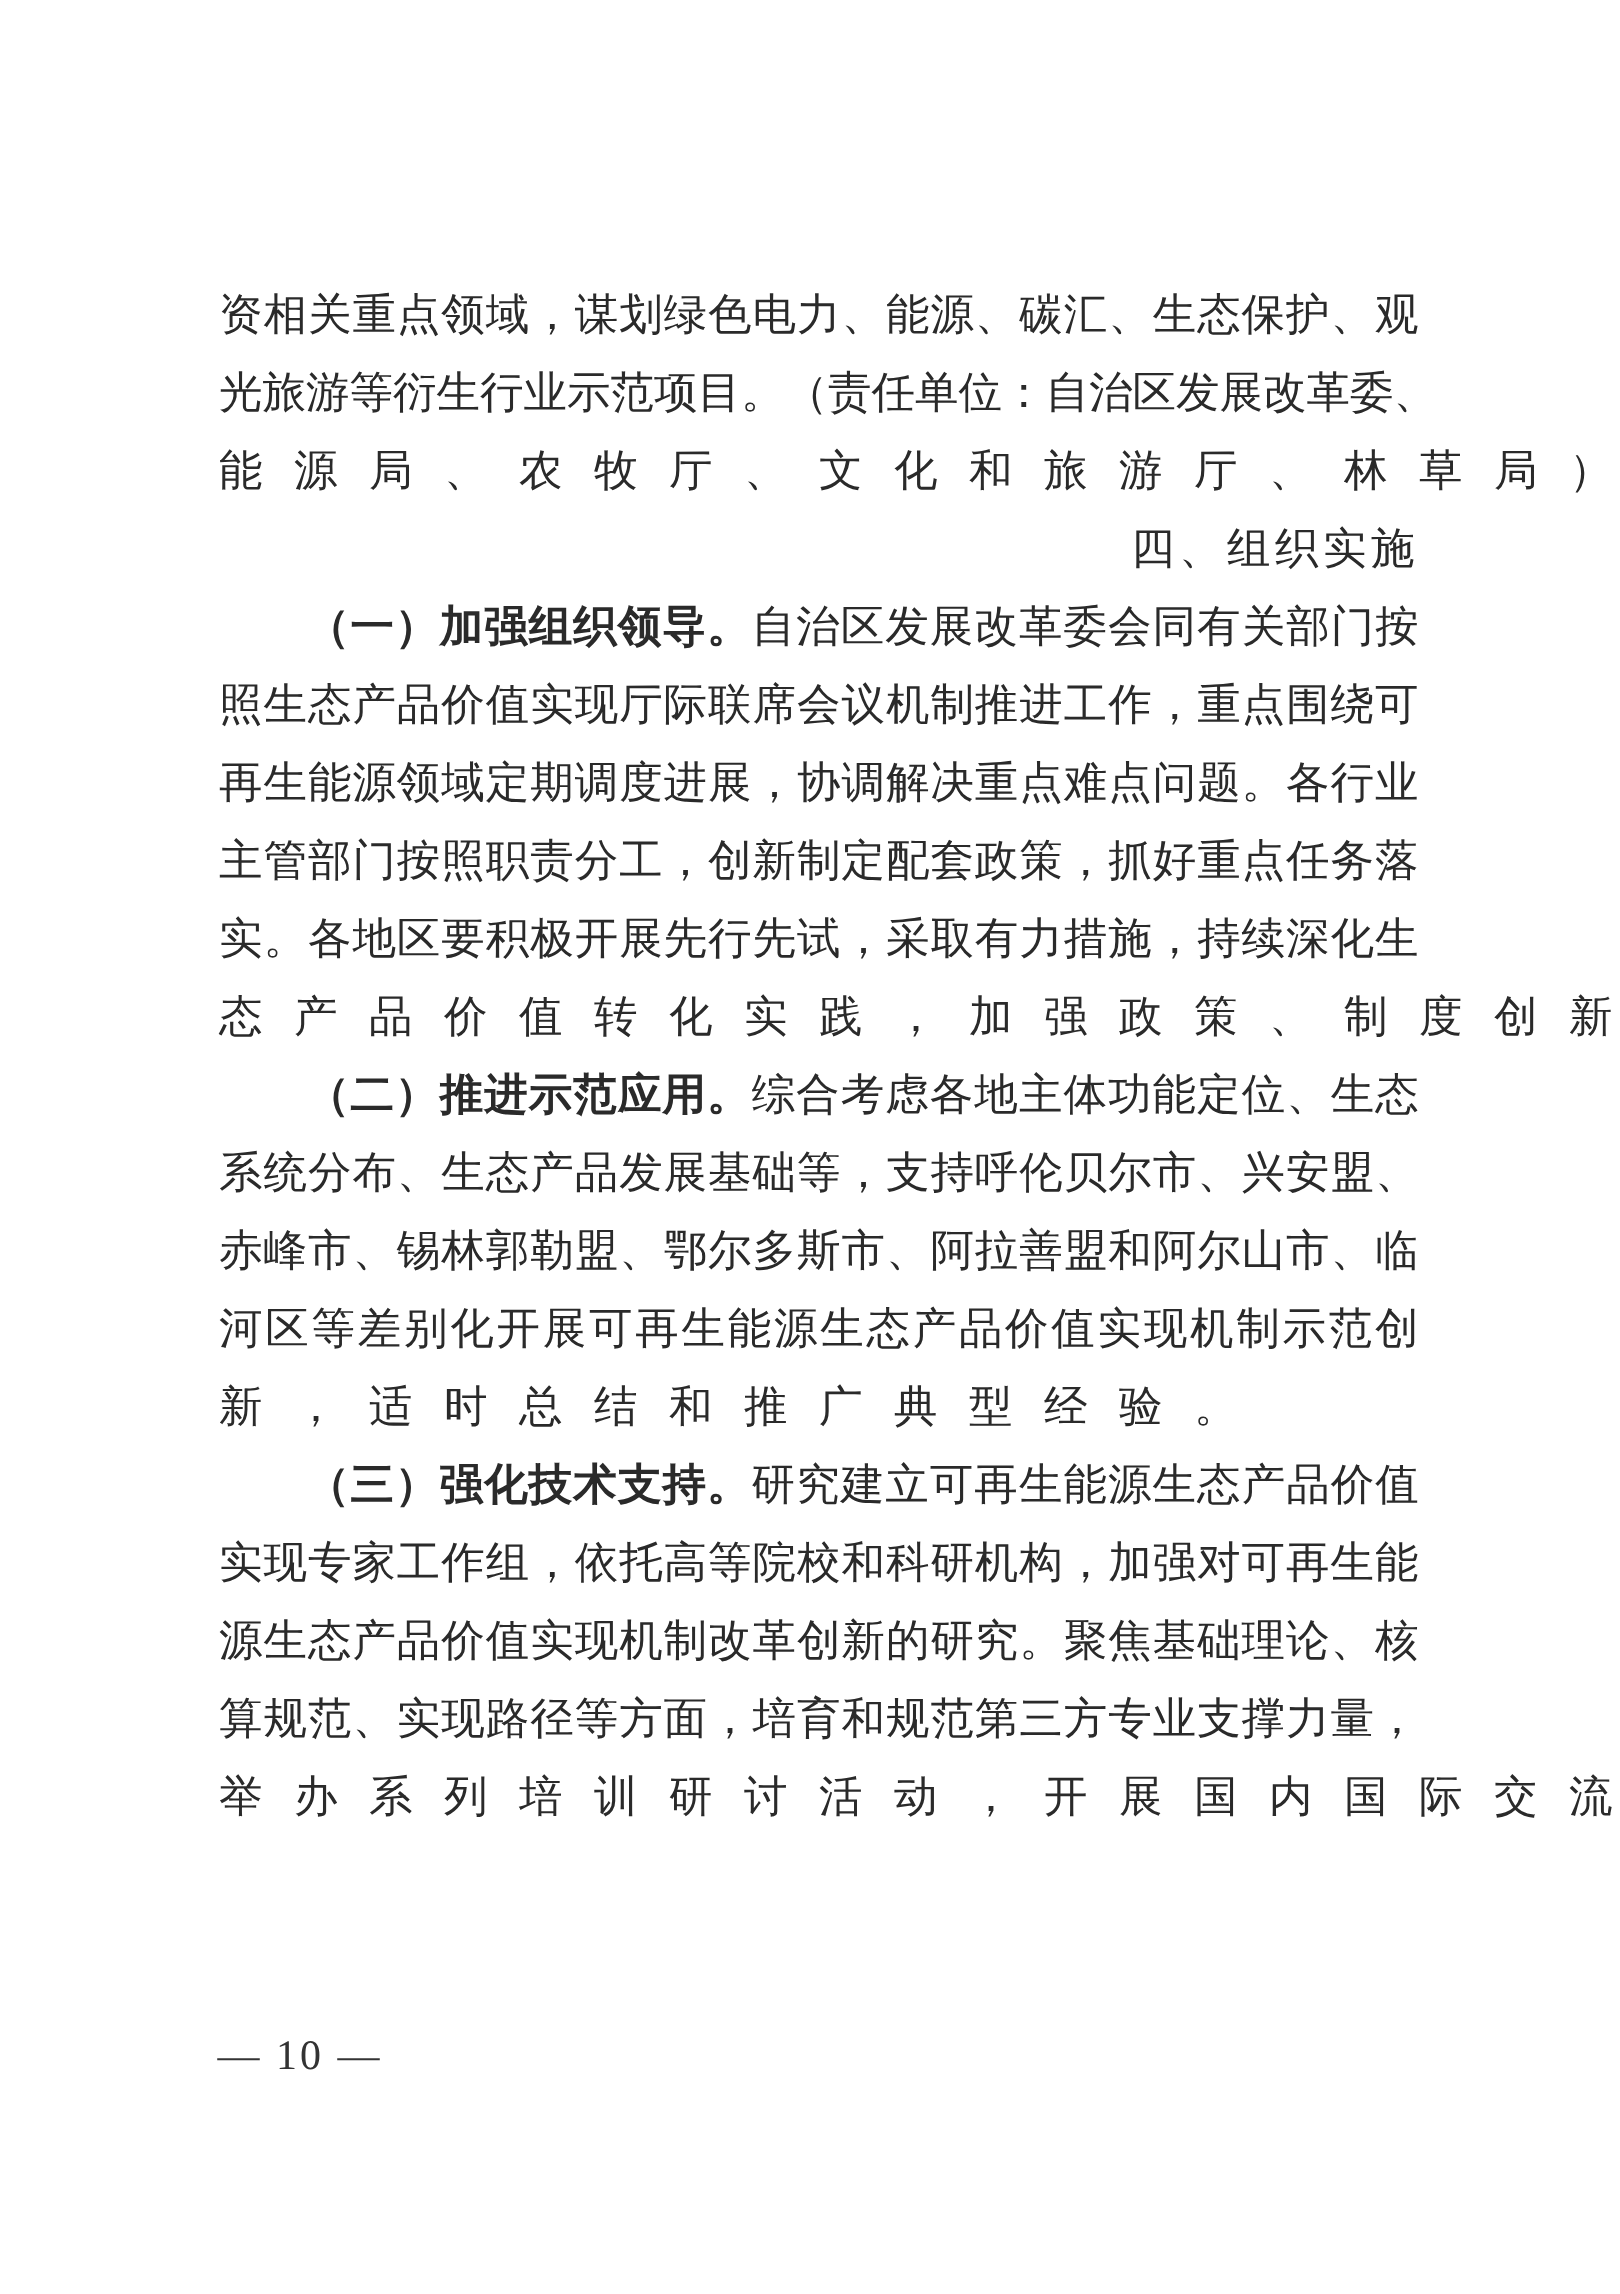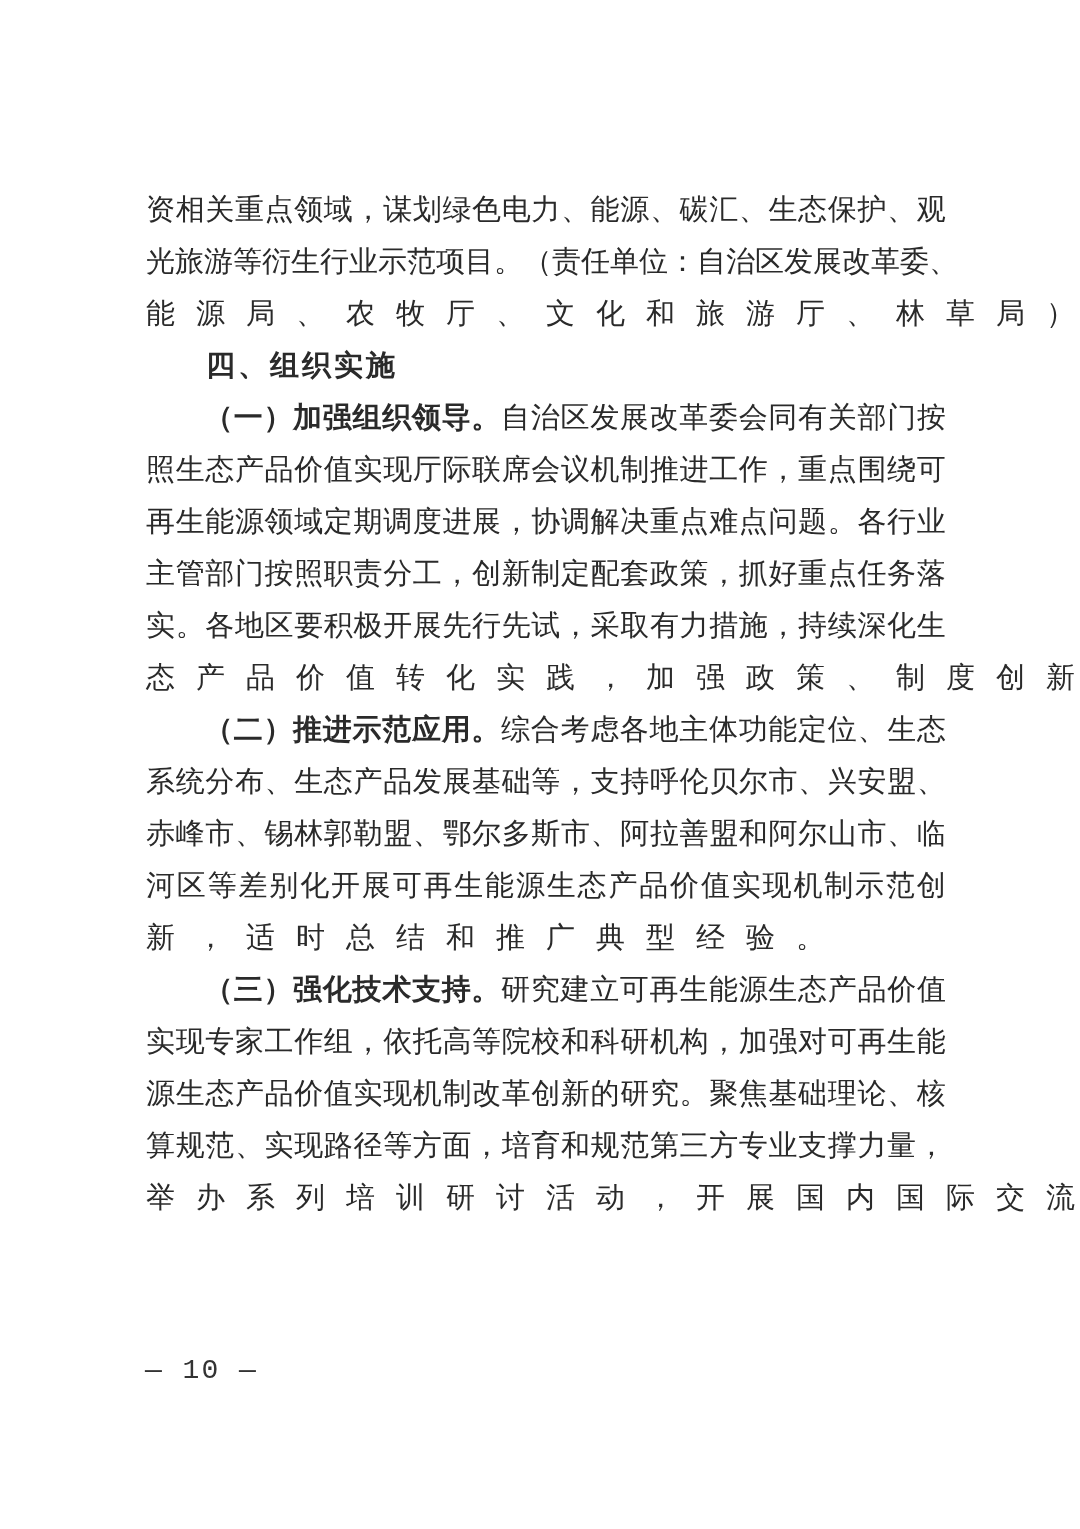--- a/index.html
+++ b/index.html
@@ -28,27 +28,28 @@
   }
   .line.last { justify-content: flex-start; }
   .line.last span.ch { margin-right: 21px; }
   .ch { display: inline-block; width: 29px; text-align: center; }
   .bold { font-weight: bold; font-family: "DejaVu Sans", "Liberation Sans", sans-serif; }
   .heading {
     height: 52px; line-height: 52px;
     font-size: 29px;
     padding-left: 60px;
     font-family: "DejaVu Sans", "Liberation Sans", sans-serif;
-    font-weight: bold;
+    font-weight: normal;
     letter-spacing: 3px;
+    text-align: right;
   }
   .footer {
     position: absolute;
     left: 145px; top: 1355px;
-    font-family: Liberation Mono, monospace;
+    font-family: Liberation Serif, serif;
     font-size: 28px; color: #333;
     letter-spacing: 2px;
   }
 </style>
 </head>
 <body>
 
 <div class="page">
   <div>
     <div class="line">

